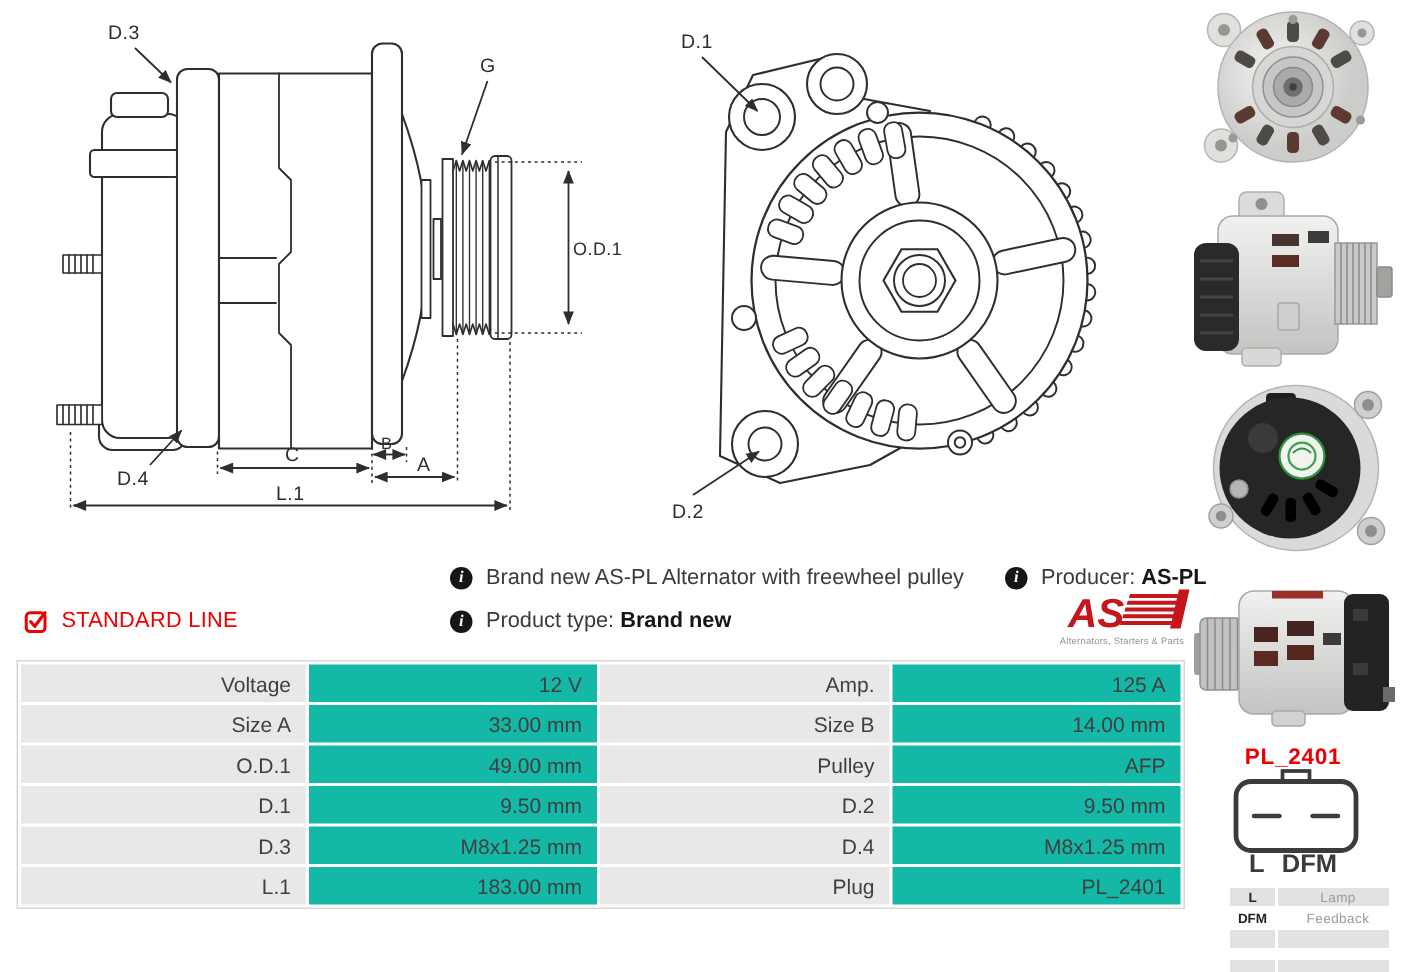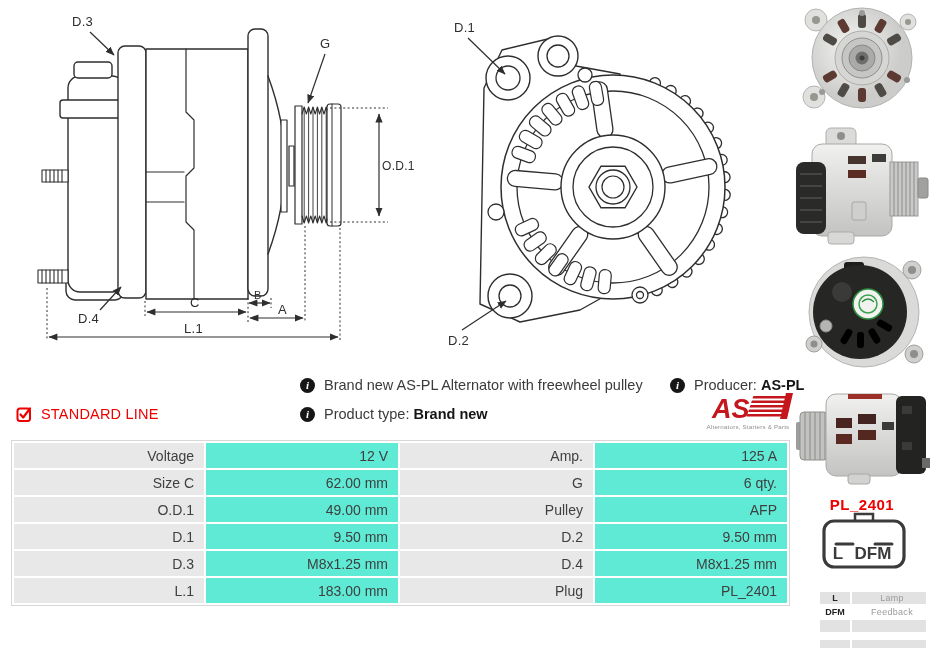--- a/index.html
+++ b/index.html
@@ -18,27 +18,27 @@
                font-family:"Liberation Serif", serif; font-weight:bold; font-style:italic;
                font-size:11px; line-height:15px; }
   .info-icon::before { content:"i"; }
 
   
   table.spec { position:absolute; left:12px; top:441px; border-collapse:separate;
                border-spacing:2px; table-layout:fixed; outline:1px solid #d7d7d7; }
   .spec td { height:25px; font-size:14px; color:#3f3f3f; text-align:right;
              padding:0 10px 0 0; vertical-align:middle; }
   .spec td.lbl { background:var(--table_label_bg); }
-  .spec td.val { background:#5eead4; }
+  .spec td.val { background:#14b8a6; }
 
   
   .photos svg { display:block; }
   .plug-code { position:absolute; left:790px; top:496px; width:144px; text-align:center;
                font-size:15px; font-weight:bold; color:var(--accent_red); letter-spacing:.5px; }
-  .pins-label { position:absolute; left:790px; top:544px; width:144px; text-align:center;
+  .pins-label { position:absolute; left:790px; top:566px; width:144px; text-align:center;
                 font-weight:bold; font-size:17px; color:#3a3a3a; word-spacing:7px; }
   .legend { position:absolute; left:820px; top:592px; width:106px; font-size:9px; }
   .lrow { display:flex; gap:2px; height:12px; line-height:12px; margin-bottom:2px; }
   .lrow .pin { width:30px; text-align:center; font-weight:bold; color:#222; }
   .lrow .desc { flex:1; padding-left:6px; color:#9b9b9b; letter-spacing:.3px;text-align:center; }
   .lrow.shade .pin, .lrow.shade .desc { background:#e2e2e2; }
   .lrow.spacer { height:6px; margin:0; }
 </style>
 </head>
 <body>
@@ -436,24 +436,24 @@
         <col style="width:192px">
       </colgroup>
     <tbody>
       <tr>
         <td class="lbl">Voltage</td>
         <td class="val">12 V</td>
         <td class="lbl">Amp.</td>
         <td class="val">125 A</td>
       </tr>
       <tr>
-        <td class="lbl">Size C</td>
-        <td class="val">62.00 mm</td>
-        <td class="lbl">G</td>
-        <td class="val">6 qty.</td>
+        <td class="lbl">Size A</td>
+        <td class="val">33.00 mm</td>
+        <td class="lbl">Size B</td>
+        <td class="val">14.00 mm</td>
       </tr>
       <tr>
         <td class="lbl">O.D.1</td>
         <td class="val">49.00 mm</td>
         <td class="lbl">Pulley</td>
         <td class="val">AFP</td>
       </tr>
       <tr>
         <td class="lbl">D.1</td>
         <td class="val">9.50 mm</td>

